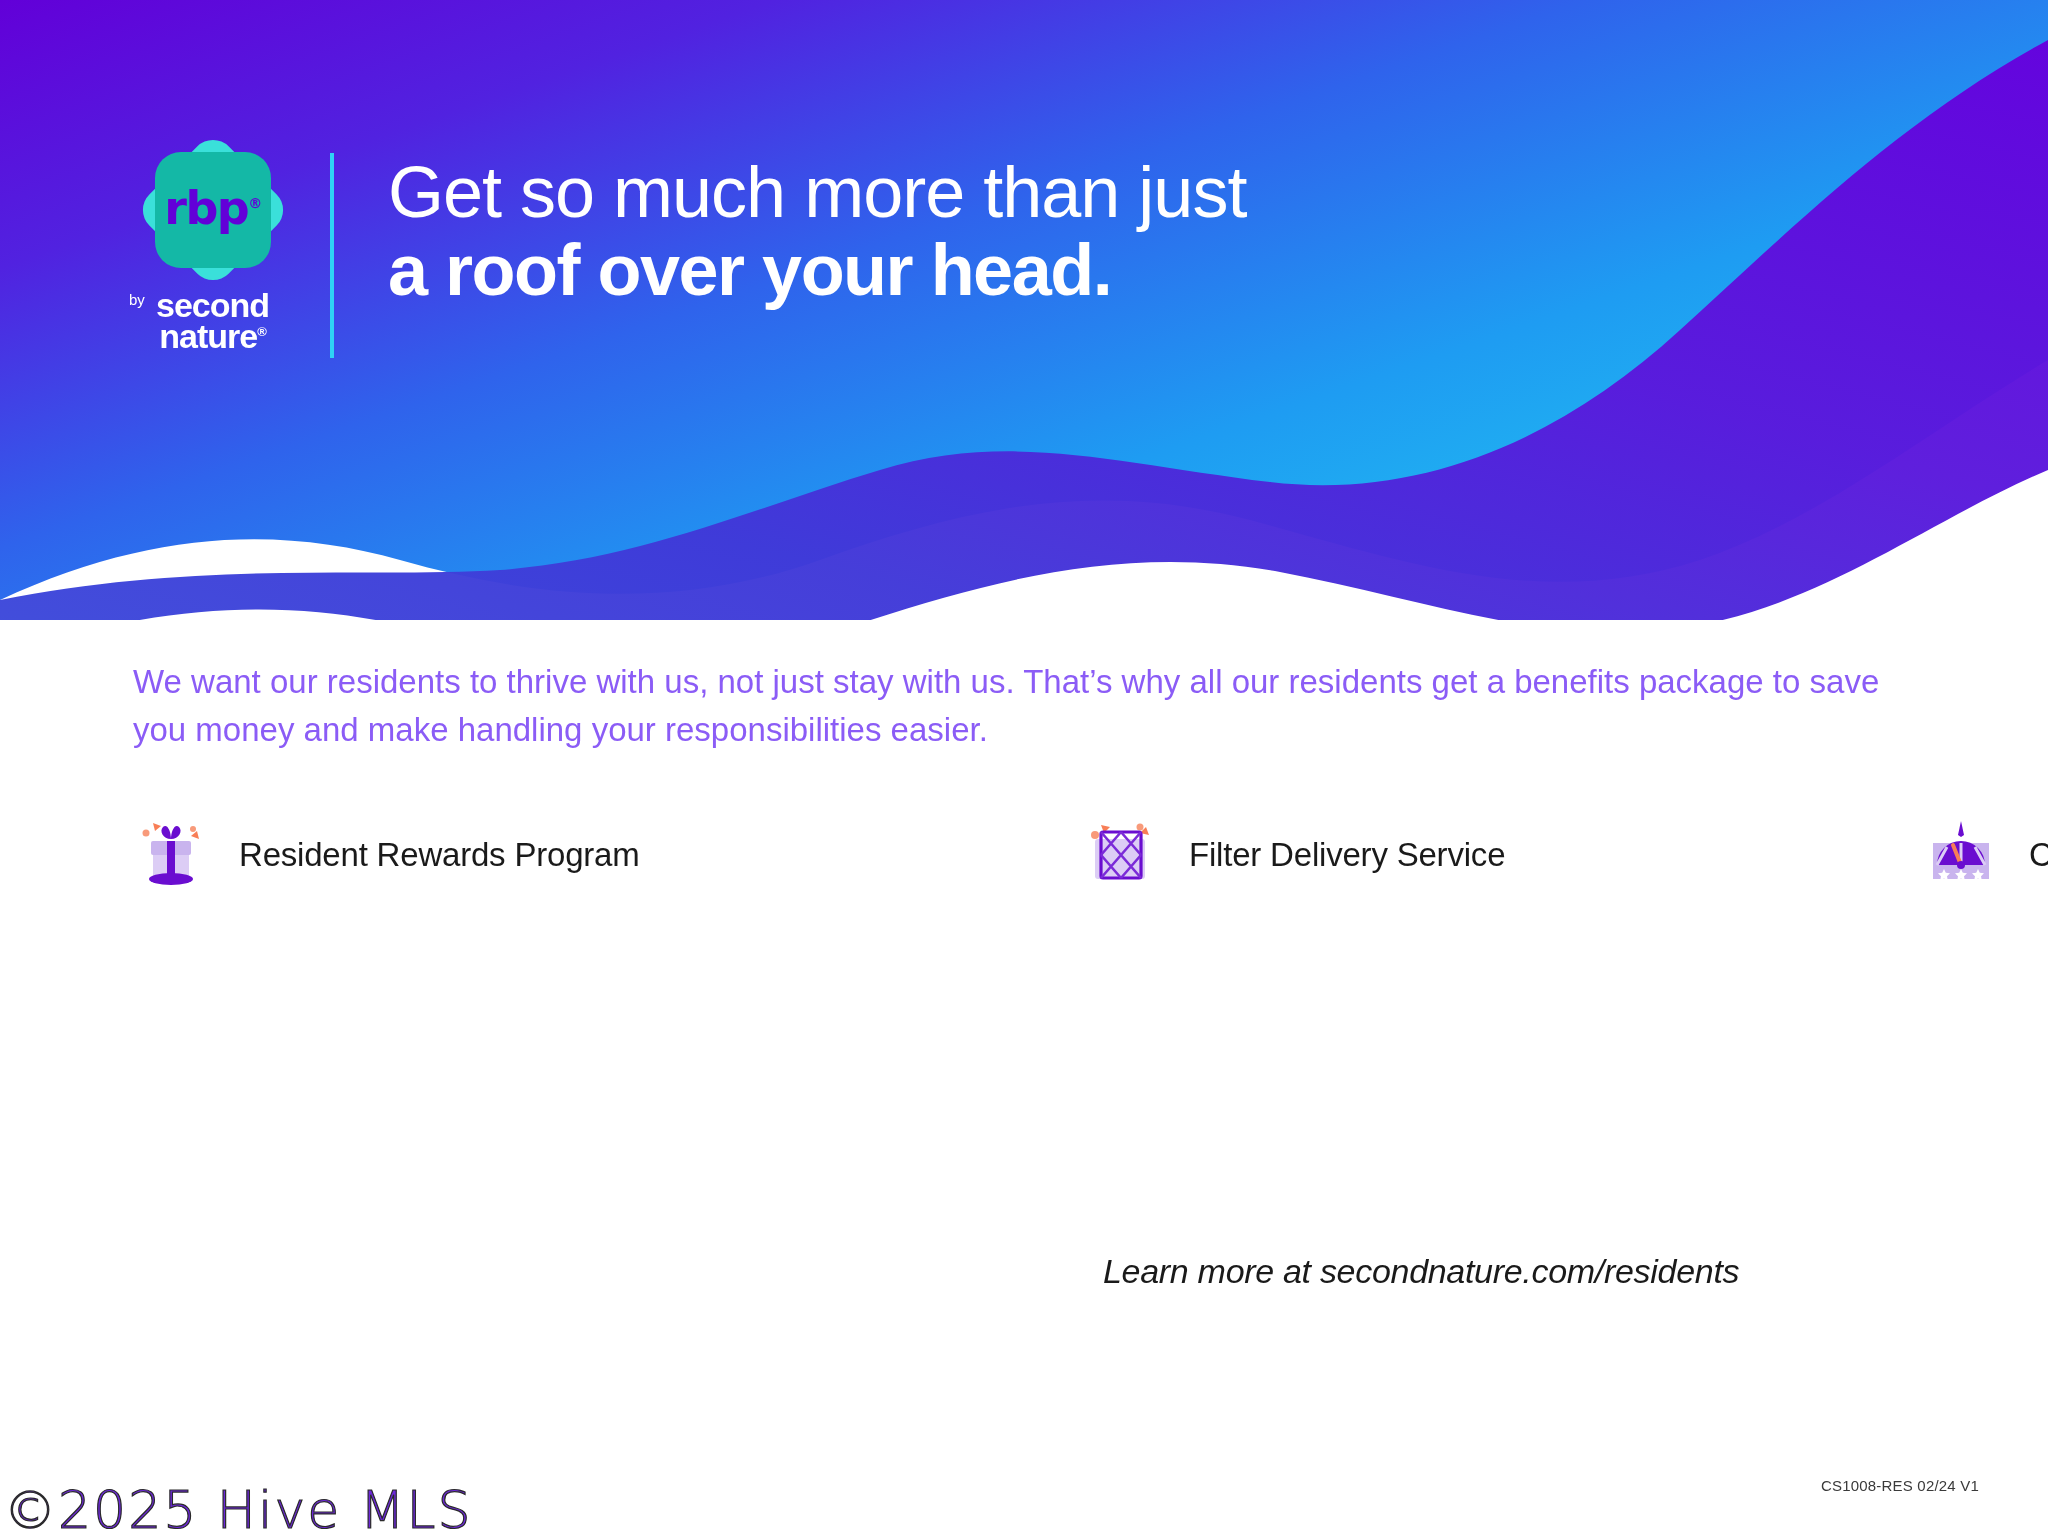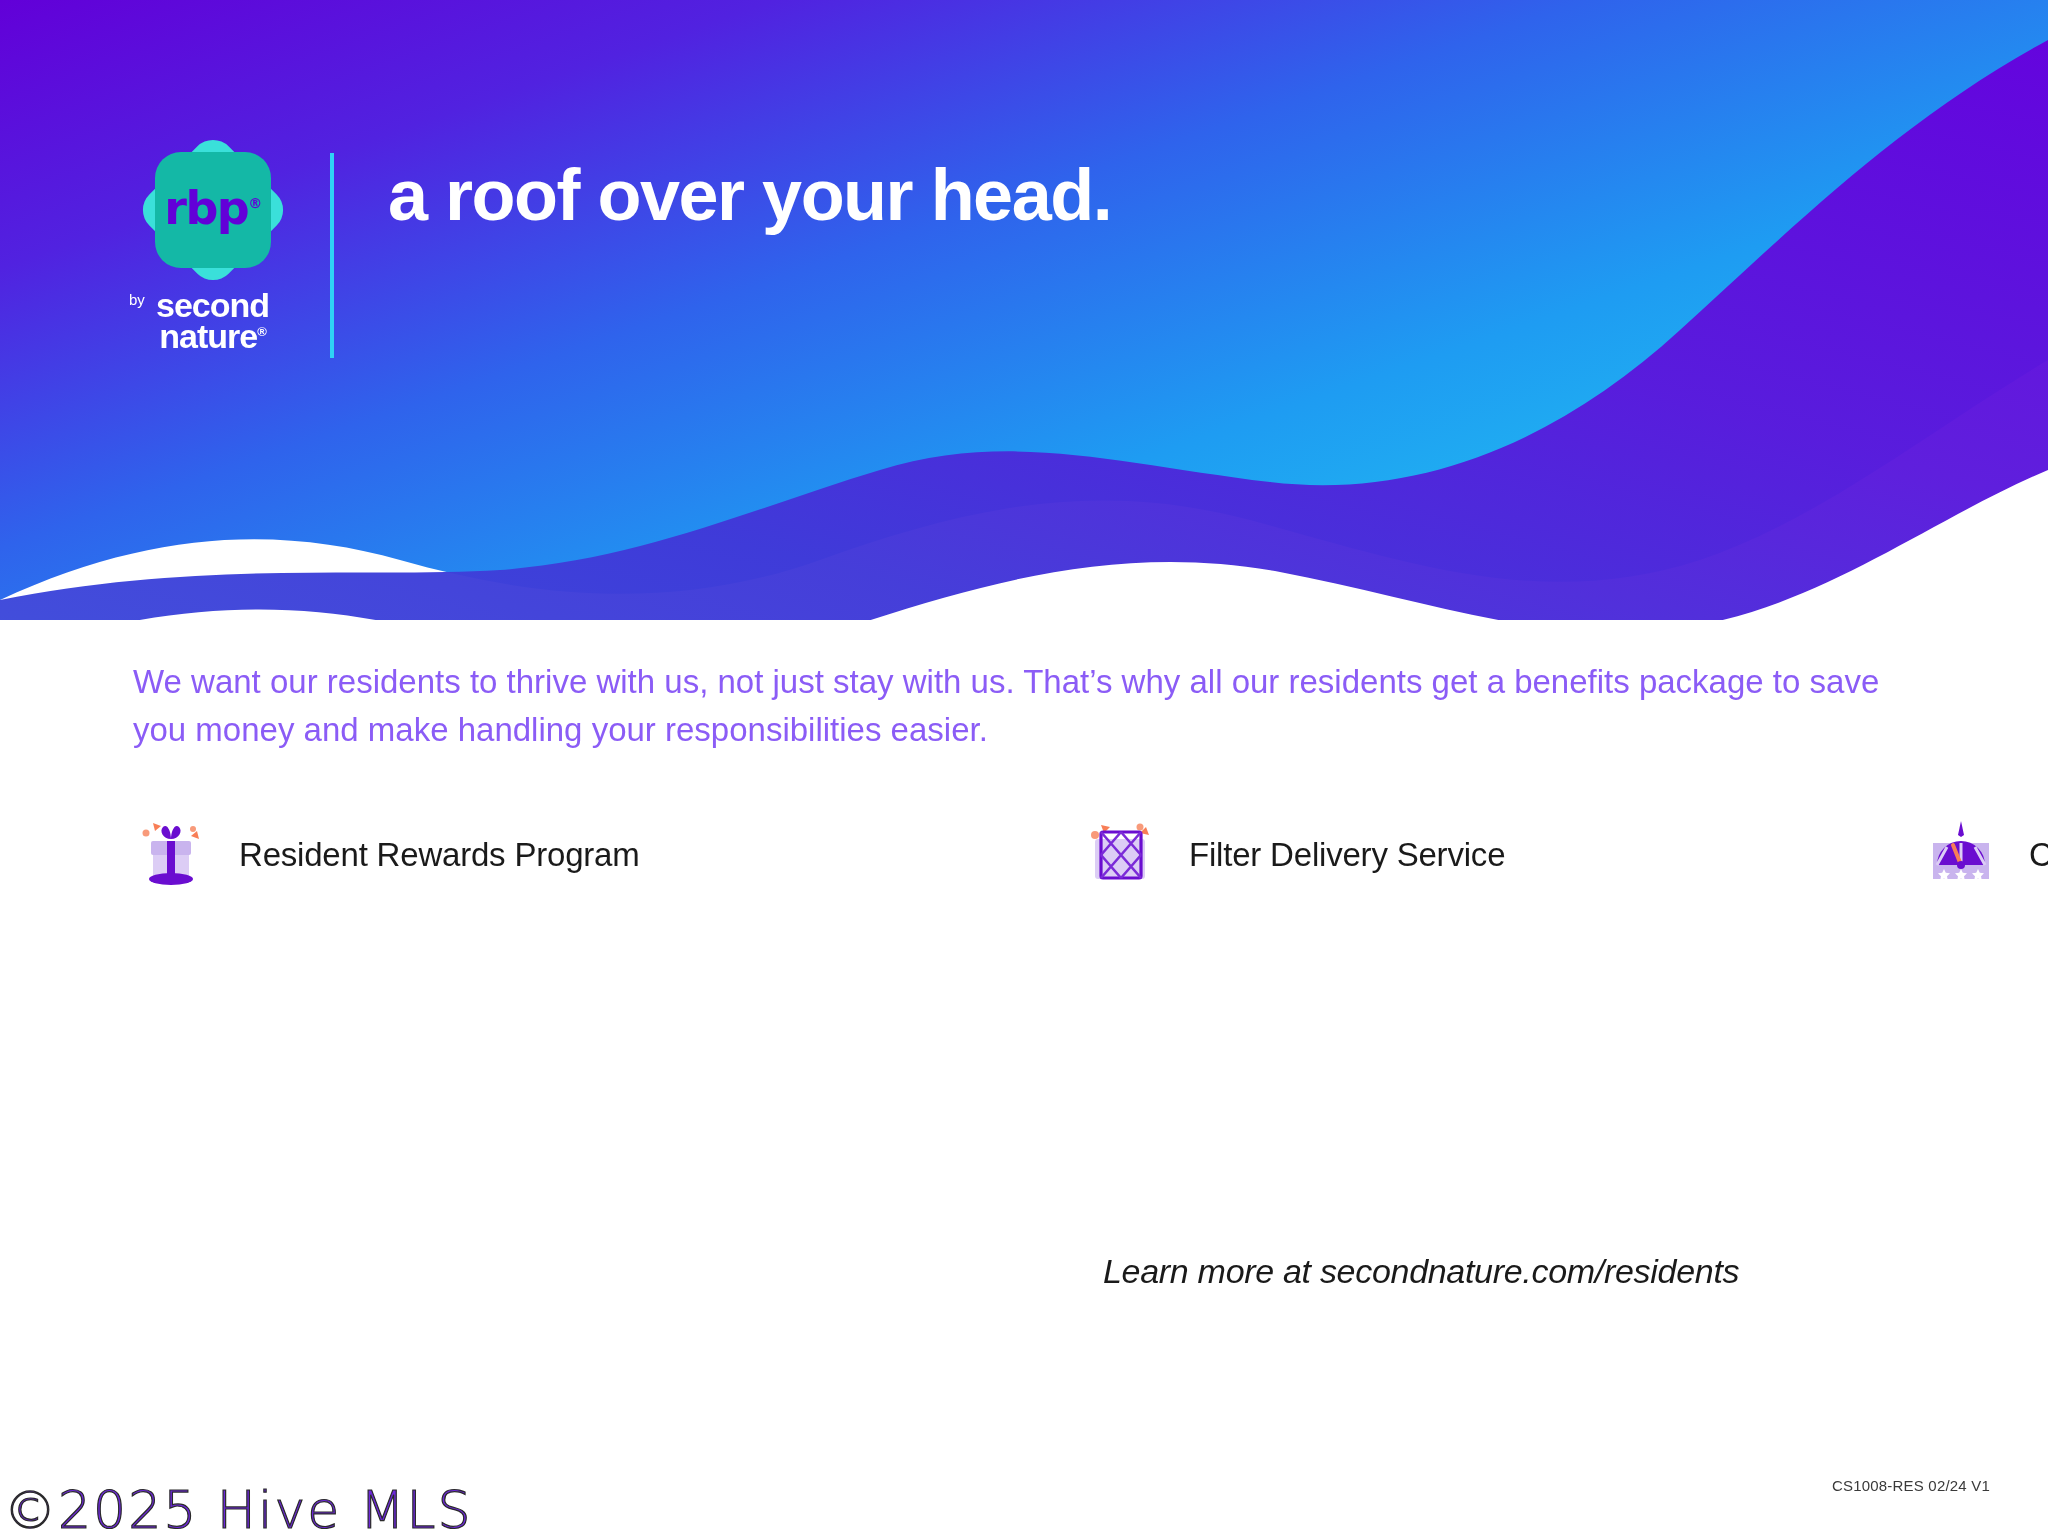--- a/index.html
+++ b/index.html
@@ -110,21 +110,21 @@
 
   
   .watermark {
     position:absolute; left:4px; top:1452px;
     font-family:"DejaVu Sans", sans-serif;
     font-size:52px; font-weight:300; color:#6d28d9;
     -webkit-text-stroke:1.2px #2a2a2a;
     letter-spacing:2px; line-height:1;margin-top:32px;
   }
   .doc-code {
-    position:absolute; right:58px; top:1477px;
+    position:absolute; right:69px; top:1477px;
     font-size:15px; color:#3a3a3a; letter-spacing:0.2px;
   }
 </style>
 </head>
 <body>
 
 <div class="hero">
   <svg class="hero-svg" viewBox="0 0 2048 620" preserveAspectRatio="none">
     <defs>
       <linearGradient id="gradMain" x1="0" y1="0" x2="1" y2="0.85">
@@ -175,20 +175,21 @@
   </div>
   <div class="logo-by">by</div>
   <div class="logo-name">
     <div>second</div>
     <div><span>nature</span><span class="reg2">®</span></div>
   </div>
 </div>
 <div class="logo-divider"></div>
 
 <div class="headline">
+  <div class="line1">Get so much more than just</div>
   <div class="line2">a roof over your head.</div>
 </div>
 
 <p class="intro">We want our residents to thrive with us, not just stay with us. That’s why all our residents get a benefits package to save you money and make handling your responsibilities easier.</p>
 
 <div class="benefits">
 
   <div class="benefit">
     <span class="bicon">
       <svg viewBox="0 0 76 76" width="76" height="76">

